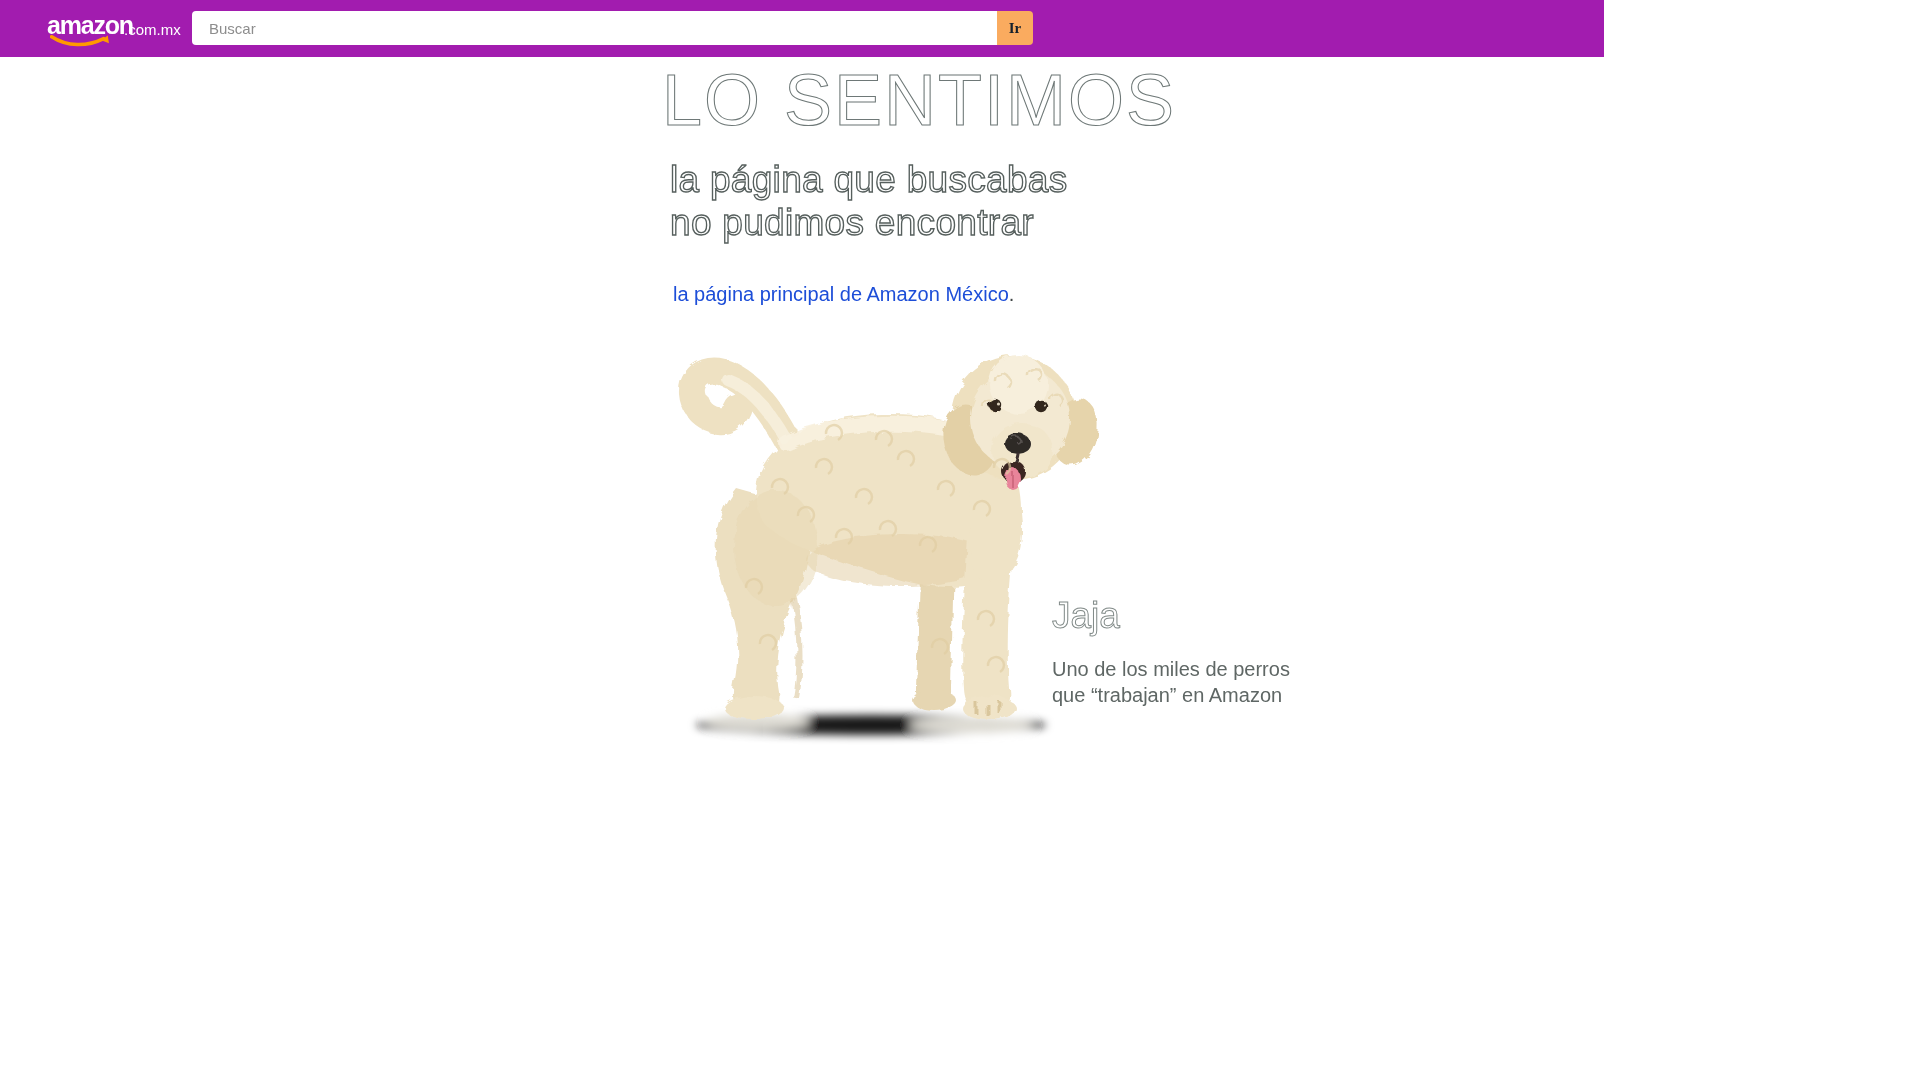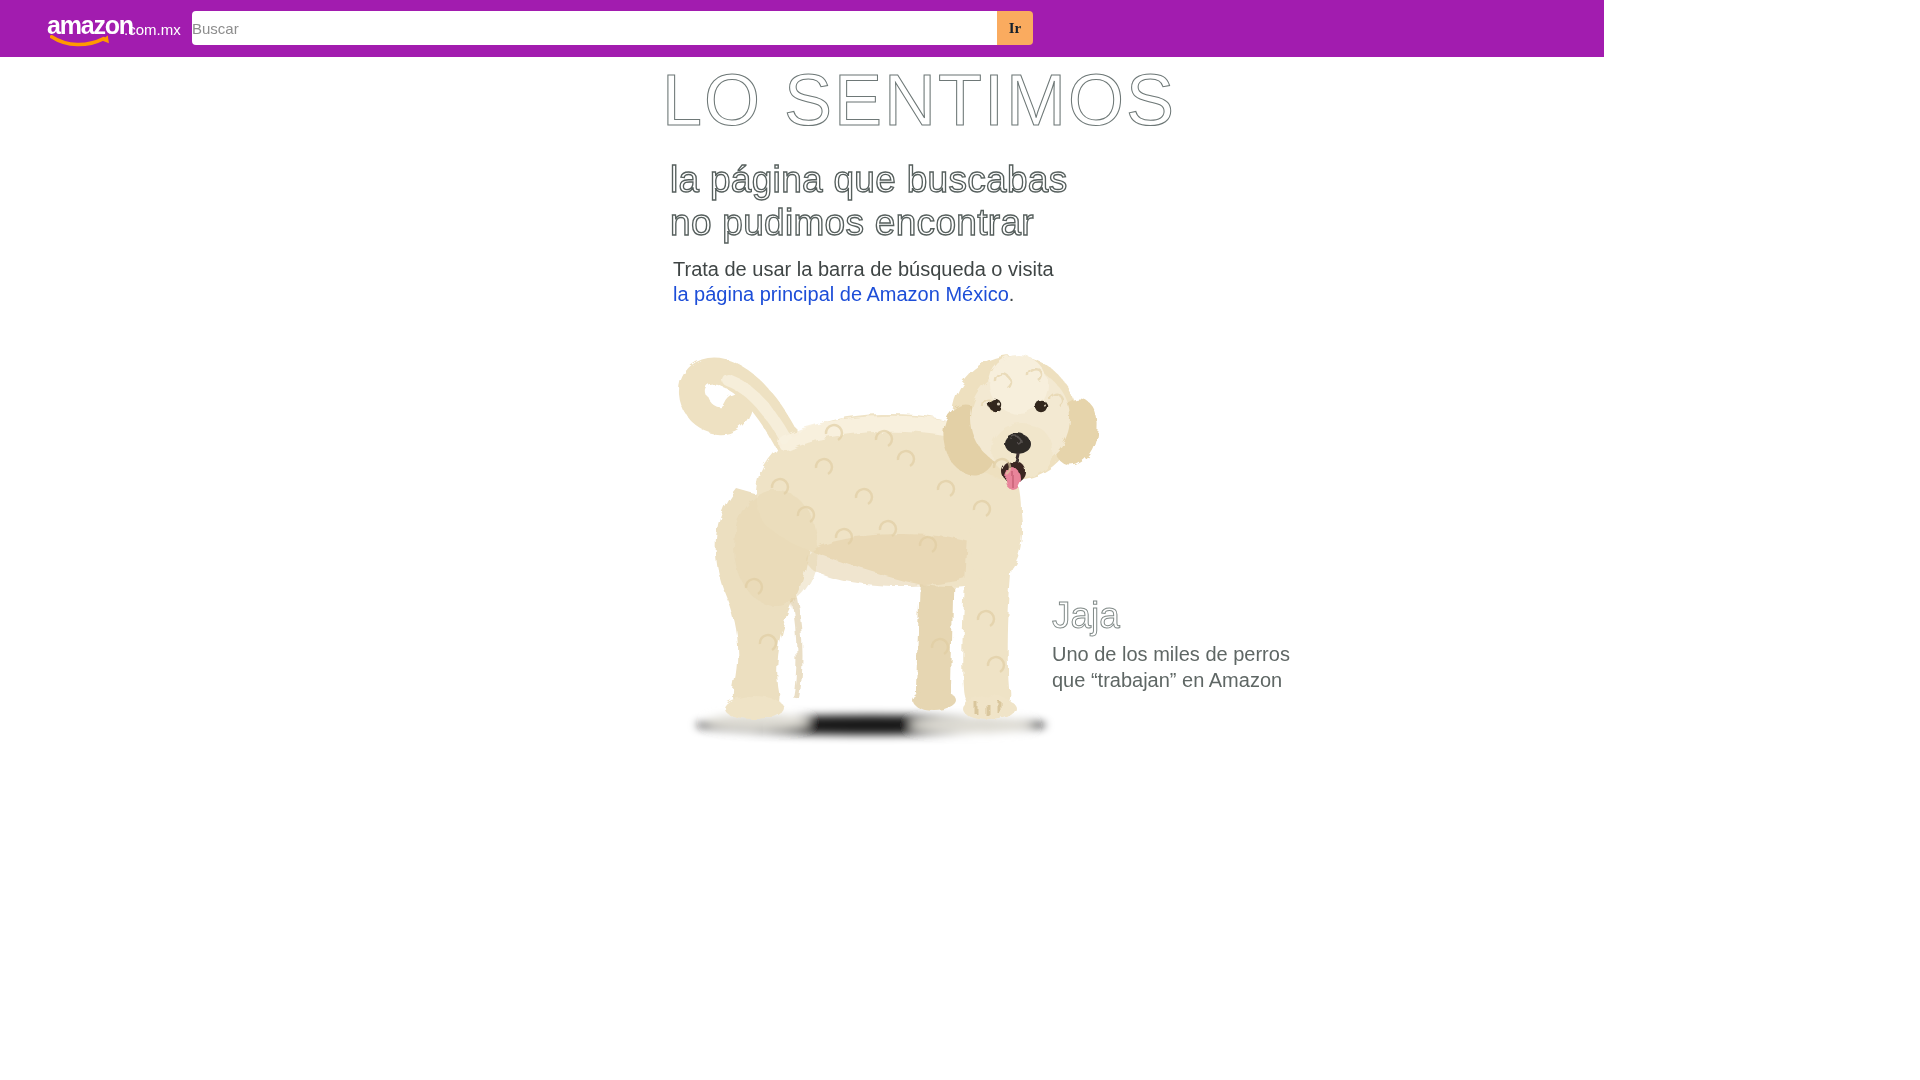--- a/index.html
+++ b/index.html
@@ -10,21 +10,21 @@
   .navbar { position:absolute; left:0; top:0; width:1604px; height:57px; background:#a21caf; }
   .logo { position:absolute; left:47px; top:11px; width:120px; height:36px;
           display:block; text-decoration:none; cursor:pointer; }
   .logo-brand { position:absolute; left:0; top:2px; color:#fff; font-size:25px; font-weight:700;
                 letter-spacing:-1.2px; line-height:25px; }
   .logo-swoosh { position:absolute; left:3px; top:24px; width:60px; height:13px; }
   .logo-suffix { position:absolute; left:77px; top:10px; color:#fff; font-size:15px; letter-spacing:0; }
 
   .search { position:absolute; left:192px; top:11px; width:841px; height:34px; display:flex; }
   .search-input { flex:1 1 auto; height:34px; border:none; outline:none;
-                  border-radius:4px 0 0 4px; padding:0 0; font-size:15px;
+                  border-radius:4px 0 0 4px; padding:0 17px; font-size:15px;
                   font-family:"Liberation Sans", sans-serif; color:#111; background:#fff; }
   .search-input::placeholder { color:#8d8d8d; opacity:1; }
   .search-btn { flex:0 0 36px; width:36px; height:34px; border:none; cursor:pointer;
                 border-radius:0 4px 4px 0; background:#faab5f; color:#15202c;
                 font-size:15px; font-weight:700; font-family:Liberation Serif, serif; }
 
   
   .hero-title { position:absolute; left:662px; top:52px; font-size:72px; font-weight:400;
                 letter-spacing:2px; line-height:96px; color:#6e7877; white-space:nowrap; }
   .hero-sub { position:absolute; left:670px; top:158px; font-size:37px; line-height:43px;
@@ -35,21 +35,21 @@
     .caption-title { color:transparent !important; -webkit-text-stroke:1.0px #828b89; }
   }
   .help { position:absolute; left:673px; top:257px; font-size:20px; line-height:25px; color:#3f4545; }
   .home-link { color:#1d4ed8; text-decoration:none; cursor:pointer; }
   .home-dot { color:#3f4545; }
 
   
   .dog { position:absolute; left:676px; top:348px; width:432px; height:404px; }
   .caption { position:absolute; left:1052px; top:594px; }
   .caption-title { font-size:37px; line-height:44px; color:#828b89; font-weight:400; }
-  .caption-text { margin-top:3px; font-size:20px; line-height:26px; color:#5f6765; }
+  .caption-text { margin-top:18px; font-size:20px; line-height:26px; color:#5f6765; }
 </style>
 </head>
 <body>
 
 <header class="navbar">
   <a class="logo">
     <span class="logo-brand">amazon</span>
     <svg class="logo-swoosh" viewBox="0 0 100 22">
       <path d="M2 3 C 28 20, 62 20, 90 6" fill="none" stroke="#ff9900" stroke-width="6" stroke-linecap="round"></path>
       <path d="M97 1 L 99 14 L 86 9 Z" fill="#ff9900"></path>
@@ -64,21 +64,21 @@
 
 <main>
   <h1 class="hero-title">LO SENTIMOS</h1>
 
   <div class="hero-sub">
     <div>la página que buscabas</div>
     <div>no pudimos encontrar</div>
   </div>
 
   <p class="help">
-    <span>Trata de usar la barra de búsqueda o visita</span><br>
+    <br>
     <a class="home-link" href="#">la página principal de Amazon México</a><span class="home-dot">.</span>
   </p>
 
   <figure class="dog">
     <svg viewBox="0 0 432 404" width="432" height="404">
       <defs>
         <filter id="fur" x="-15%" y="-15%" width="130%" height="130%">
           <feTurbulence type="fractalNoise" baseFrequency="0.085" numOctaves="2" seed="7" result="n"></feTurbulence>
           <feDisplacementMap in="SourceGraphic" in2="n" scale="7"></feDisplacementMap>
         </filter>

